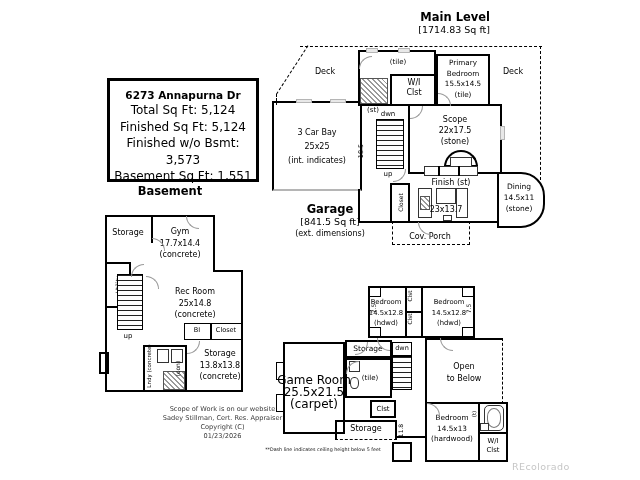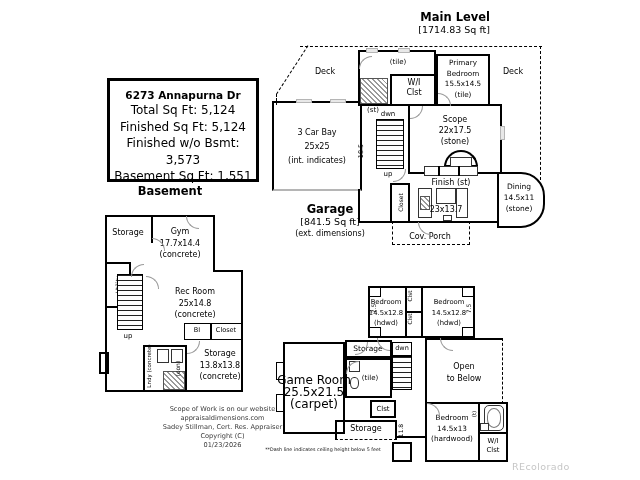--- a/index.html
+++ b/index.html
@@ -280,21 +280,20 @@
   <div class="arc" style="left:377px;top:338px;transform:rotate(270deg);"></div>
   <div class="arc" style="left:440px;top:338px;transform:rotate(270deg);"></div>
   <div class="arc" style="left:346px;top:361px;"></div>
   <div class="arc" style="left:427px;top:403px;transform:rotate(90deg);"></div>
   <div class="arc" style="left:355px;top:342px;transform:rotate(180deg);"></div>
 
   <div class="note">**Dash line indicates ceiling height below 5 feet</div>
 
   <div class="footer">
     <div>Scope of Work is on our website</div>
-    <div>appraisaldimensions.com</div>
     <div>Sadey Stillman, Cert. Res. Appraiser</div>
     <div>Copyright (C)</div>
     <div>01/23/2026</div>
   </div>
 
   <div class="watermark">REcolorado</div>
 
 </div>
 
 </body></html>

